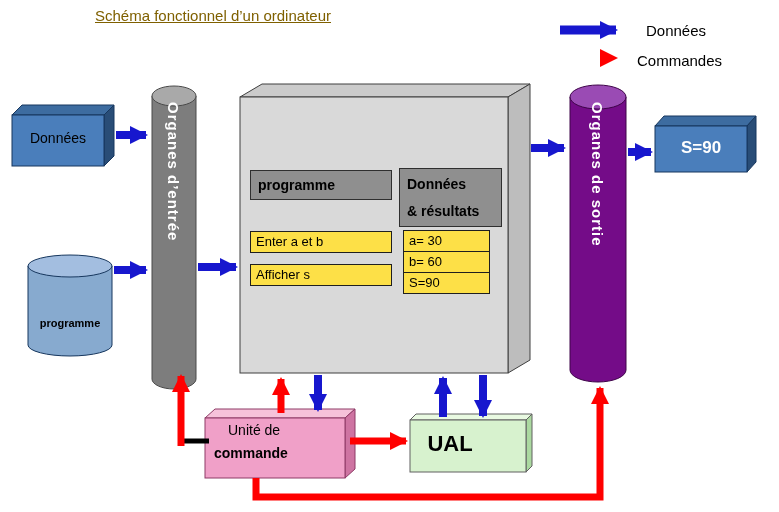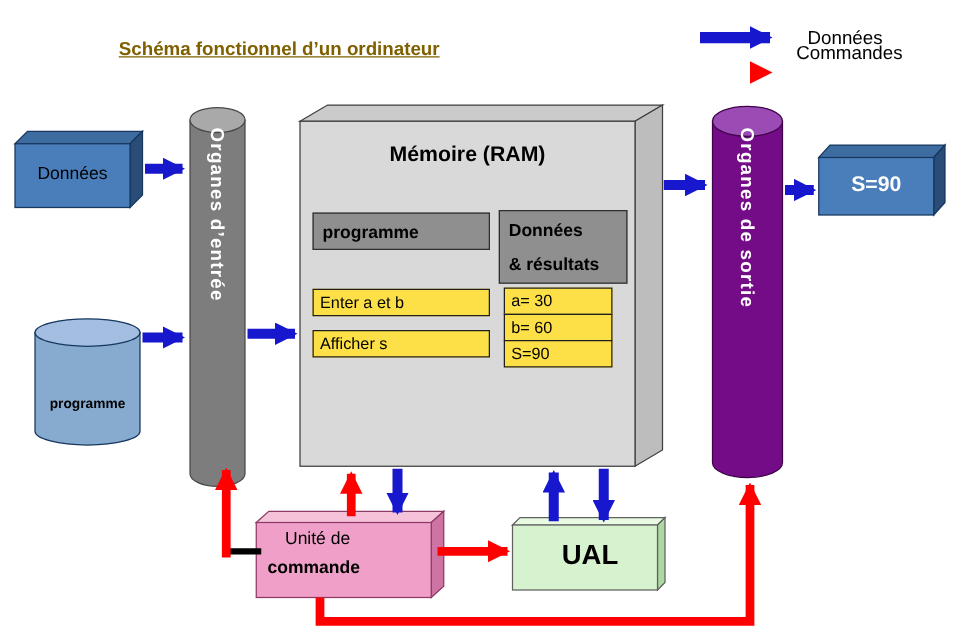--- a/index.html
+++ b/index.html
@@ -2,25 +2,25 @@
 <html style="--title-color: #7F6000; --data-arrow: #1717CE; --command-arrow: #FF0000; --legend-command-start: #FF2D9B;"><head>
 <meta charset="utf-8">
 <style>
   * { margin:0; padding:0; box-sizing:border-box; }
   html,body { background:#fff; }
   body { font-family:"Liberation Sans", sans-serif; }
   #canvas { position:relative; width:779px; height:512px; background:#fff; overflow:hidden; }
   #shapes { position:absolute; left:0; top:0; z-index:1; }
   .txt { position:absolute; z-index:2; color:#000; white-space:nowrap; }
 
-  #title { left:95px; top:7px; font-size:15px; font-weight:bold;
-           color:var(--title-color,#7F6000); text-decoration:underline;margin-top:24px; }
+  #title { left:95px; top:7px; font-size:15px; font-weight:normal;
+           color:var(--title-color,#7F6000); text-decoration:underline; }
 
   #legend-data-label { left:646px; top:22px; font-size:15px; }
-  #legend-cmd-label  { left:637px; top:34px; font-size:15px; }
+  #legend-cmd-label  { left:637px; top:52px; font-size:15px; }
 
   #data-box-label { left:12px; top:130px; width:92px; text-align:center; font-size:14px; }
   #prog-cyl-label { left:28px; top:317px; width:84px; text-align:center; font-size:11px; font-weight:bold; }
 
   .vlabel { writing-mode:vertical-rl; font-weight:bold; color:#fff; font-size:15px; letter-spacing:1px; }
   #input-organ-label  { left:165px; top:102px; height:270px; }
   #output-organ-label { left:589px; top:102px; height:270px; }
 
   #ram-title { left:259px; top:114px; width:230px; text-align:center; font-size:17px; font-weight:bold; }
 
@@ -28,21 +28,21 @@
                 font-size:14px; font-weight:bold; color:#000; padding-left:7px; }
   #prog-header { left:250px; top:170px; width:142px; height:30px; line-height:28px; }
   #res-header  { left:399px; top:168px; width:103px; height:59px; line-height:27px; padding-top:2px; }
   .tbl-row { position:absolute; z-index:2; background:#fde047; border:1px solid #1F1F1F;
              font-size:13px; color:#000; padding-left:5px; line-height:20px; height:22px; }
   .prog-row { left:250px; width:142px; }
   .res-row  { left:403px; width:87px; }
 
   #uc-label1 { left:228px; top:422px; font-size:14px; font-weight:normal;text-align:center; }
   #uc-label2 { left:214px; top:445px; font-size:14px; font-weight:bold; }
-  #alu-label { left:424px; top:431px; width:96px; text-align:center; font-size:22px; font-weight:bold; }
+  #alu-label { left:402px; top:431px; width:96px; text-align:center; font-size:22px; font-weight:bold; }
   #sbox-label { left:655px; top:138px; width:92px; text-align:center; font-size:17px; font-weight:bold; color:#fff; }
 </style>
 </head>
 <body>
 
 <div id="canvas">
 
   <svg id="shapes" width="779" height="512" viewBox="0 0 779 512">
     <defs>
       <marker id="mb" markerWidth="18" markerHeight="18" refX="16" refY="9" orient="auto" markerUnits="userSpaceOnUse">
@@ -132,21 +132,20 @@
 
   <div id="legend-data-label" class="txt">Données</div>
   <div id="legend-cmd-label" class="txt">Commandes</div>
 
   <div id="data-box-label" class="txt">Données</div>
   <div id="prog-cyl-label" class="txt">programme</div>
 
   <div id="input-organ-label" class="txt vlabel">Organes d’entrée</div>
   <div id="output-organ-label" class="txt vlabel">Organes de sortie</div>
 
-  <div id="ram-title" class="txt">Mémoire (RAM)</div>
 
   <div id="prog-header" class="tbl-header">programme</div>
   <div class="tbl-row prog-row" style="top:231px">Enter a et b</div>
   <div class="tbl-row prog-row" style="top:264px">Afficher s</div>
 
   <div id="res-header" class="tbl-header">
     <div>Données</div>
     <div>&amp; résultats</div>
   </div>
   <div class="tbl-row res-row" style="top:230px">a= 30</div>

